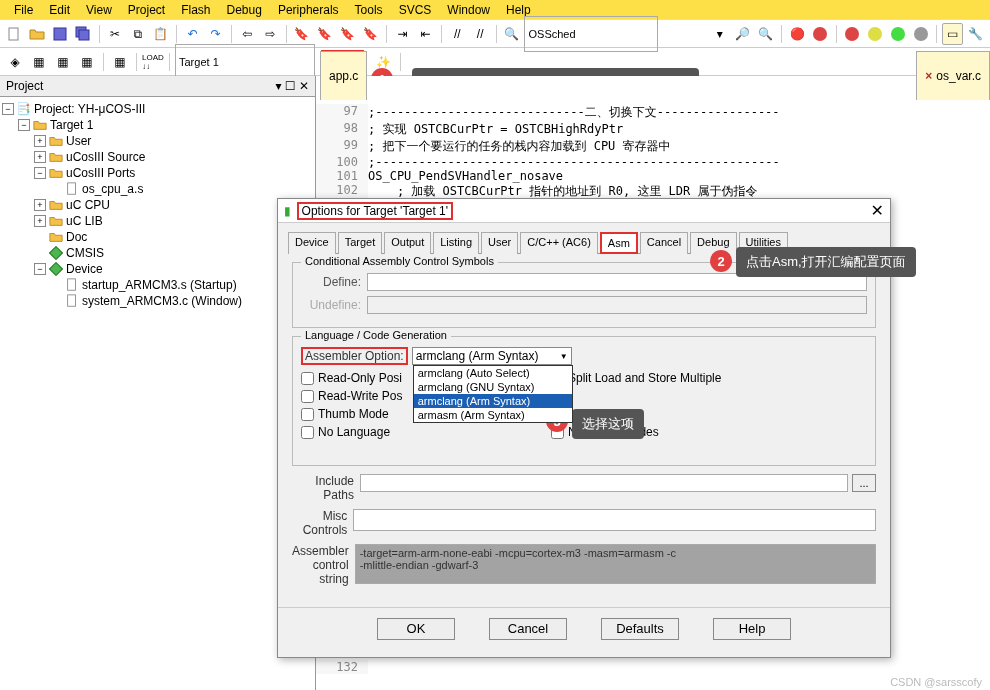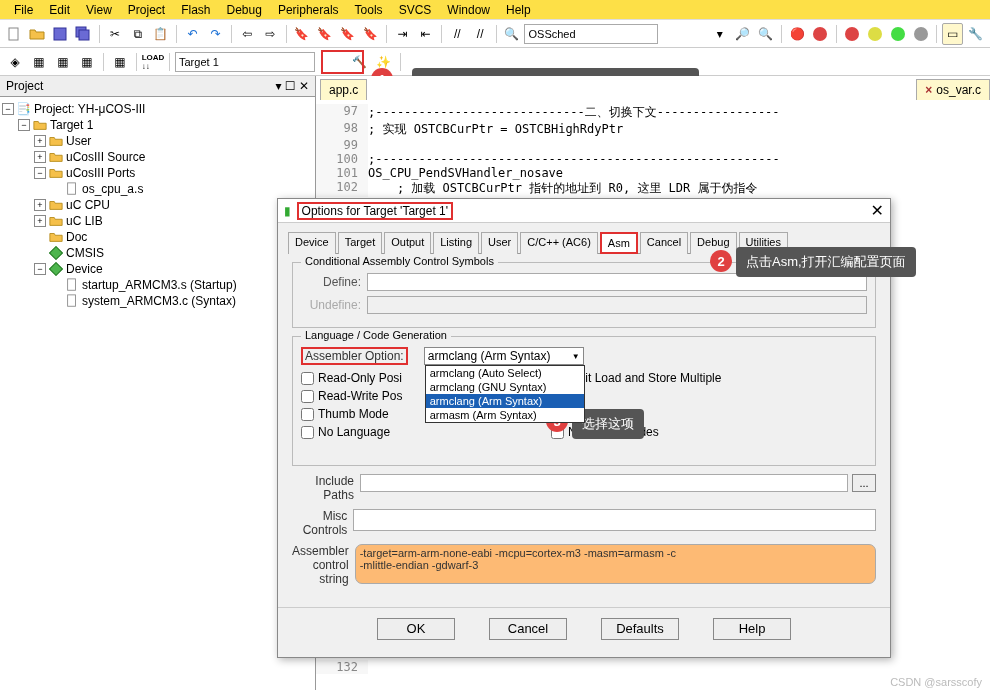--- a/index.html
+++ b/index.html
@@ -3,35 +3,35 @@
 <meta charset="utf-8">
 <style>
 *{box-sizing:border-box;margin:0;padding:0;font-family:"Microsoft YaHei",Tahoma,Arial,sans-serif;font-size:12px}
 body{width:990px;height:690px;background:#fff;overflow:hidden;position:relative}
 .menubar{height:20px;display:flex;padding:2px 6px;background:#fde047;border-bottom:1px solid #ddd}
 .menubar span{padding:1px 8px;cursor:default}
 .toolbar{height:28px;display:flex;align-items:center;padding:2px 4px;border-bottom:1px solid #ccc;gap:2px}
 .tbtn{width:22px;height:22px;display:inline-flex;align-items:center;justify-content:center;border-radius:2px}
 .tbtn svg{width:16px;height:16px}
 .sep{width:1px;height:18px;background:#ccc;margin:0 3px}
-.tb-combo{width:140px;height:20px;border:1px solid #aaa;font-size:11px;padding:1px 3px;display:flex;align-items:center}
+.tb-combo{width:140px;height:36px;border:1px solid #aaa;font-size:11px;padding:1px 3px;display:flex;align-items:center}
 .main{display:flex;height:620px}
 .project-panel{width:316px;border-right:1px solid #999;display:flex;flex-direction:column}
 .panel-title{background:#eee;border-bottom:1px solid #999;padding:3px 6px;font-size:11px;display:flex;align-items:center;justify-content:space-between}
 .tree{flex:1;padding:4px 2px;font-size:12px;overflow:auto}
 .tree-node{display:flex;align-items:center;padding:1px 0;white-space:nowrap}
 .tree-children{margin-left:16px}
 .exp{width:12px;height:12px;border:1px solid #888;display:inline-flex;align-items:center;justify-content:center;font-size:9px;margin-right:3px;line-height:1;cursor:pointer}
 .icon-sq{width:14px;height:14px;margin-right:3px;display:inline-flex;align-items:center;justify-content:center}
 .folder{fill:#f5c04a;stroke:#b58a1a}
 .file{fill:#fff;stroke:#888}
 .diamond{width:10px;height:10px;background:#4db54d;transform:rotate(45deg);border:1px solid #2a7a2a}
 .editor{flex:1;position:relative;background:#fff}
 .tabs{height:24px;display:flex;align-items:end;padding-left:4px;gap:2px}
-.tab{padding:3px 8px;border:1px solid #aaa;border-bottom:none;font-size:11px;display:flex;align-items:center;gap:4px;background:#eee}
+.tab{padding:17px 8px;border:1px solid #aaa;border-bottom:none;font-size:11px;display:flex;align-items:center;gap:4px;background:#eee}
 .tab.yellow{background:#fff8cc}
 .tab .x{color:#a33;font-weight:bold}
 .code{font-family:Consolas,monospace;font-size:13px;padding:4px 0;background:#fff;position:relative}
 .code-line{display:flex}
 .ln{width:52px;text-align:right;padding-right:10px;color:#888;background:#f7f7f7;font-family:Consolas,monospace}
 .ct{white-space:pre;font-family:Consolas,monospace}
 .dialog{position:absolute;left:277px;top:198px;width:614px;height:460px;background:#f0f0f0;border:1px solid #888;box-shadow:2px 2px 8px rgba(0,0,0,.3)}
 .dlg-title{height:24px;display:flex;align-items:center;padding:0 6px;background:#fff;border-bottom:1px solid #ccc}
 .dlg-title .t{border:2px solid #e03030;padding:0 3px}
 .dlg-close{margin-left:auto;font-size:16px;cursor:pointer}
@@ -155,21 +155,21 @@
 </div>
 
 <div class="toolbar">
   <span class="tbtn">◈</span>
   <span class="tbtn">▦</span>
   <span class="tbtn">▦</span>
   <span class="tbtn">▦</span>
   <span class="sep"></span>
   <span class="tbtn">▦</span>
   <span class="sep"></span>
-  <span class="tbtn" style="font-size:8px;font-weight:bold">LOAD<br>↓↓</span>
+  <span class="tbtn" style="font-size:8px;font-weight:normal">LOAD<br>↓↓</span>
   <span class="sep"></span>
   <span class="tb-combo">Target 1</span>
   <span style="width:30px"></span>
   <span class="tbtn">🔨</span>
   <span class="tbtn">✨</span>
   <span class="sep"></span>
   <span style="flex:1"></span>
 </div>
 
 <div class="hl-box" style="left:321px;top:50px;width:43px;height:24px"></div>
@@ -289,21 +289,21 @@
                 </span>
                 <span>startup_ARMCM3.s (Startup)</span>
               </div>
             <div class="tree-node">
                 <span style="width:15px"></span>
                 <span class="icon-sq">
                   <svg viewBox="0 0 16 16">
                     <rect x="3" y="1" width="9" height="13" class="file"></rect>
                   </svg>
                 </span>
-                <span>system_ARMCM3.c (Syntax)</span>
+                <span>system_ARMCM3.c (Window)</span>
               </div>
           </div>
         </div>
       </div>
     </div>
   </div>
 
   <div class="editor">
     <div class="tabs">
       <div class="tab yellow">
@@ -319,20 +319,21 @@
       <div class="code-line">
           <span class="ln">97</span>
           <span class="ct comment">;-----------------------------二、切换下文-----------------</span>
         </div>
       <div class="code-line">
           <span class="ln">98</span>
           <span class="ct comment">; 实现 OSTCBCurPtr = OSTCBHighRdyPtr</span>
         </div>
       <div class="code-line">
           <span class="ln">99</span>
+          <span class="ct comment">; 把下一个要运行的任务的栈内容加载到 CPU 寄存器中</span>
         </div>
       <div class="code-line">
           <span class="ln">100</span>
           <span class="ct comment">;--------------------------------------------------------</span>
         </div>
       <div class="code-line">
           <span class="ln">101</span>
           <span class="ct">OS_CPU_PendSVHandler_nosave</span>
         </div>
       <div class="code-line">
@@ -373,21 +374,21 @@
           <label>Define:</label>
           <input type="text" style="">
         </div>
       <div class="field-row">
           <label style="color:#aaa">Undefine:</label>
           <input type="text" style="background: rgb(240, 240, 240);">
         </div>
     </div>
     <div class="group" style="height:130px">
       <div class="group-title">Language / Code Generation</div>
-      <div style="display:flex;gap:16px;margin-bottom:6px">
+      <div style="display:flex;gap:4px;margin-bottom:6px">
         <span class="assembler-label">Assembler Option:</span>
         <div class="combo" style="width:160px">
           <span>armclang (Arm Syntax)</span>
             <span class="arrow">▼</span>
           <div class="dropdown">
             <div>armclang (Auto Select)</div>
             <div>armclang (GNU Syntax)</div>
             <div class="sel">armclang (Arm Syntax)</div>
             <div>armasm (Arm Syntax)</div>
           </div>
@@ -430,21 +431,21 @@
       </div>
     <div class="include-row">
         <label style="white-space:pre-line">Misc
 Controls</label>
         <textarea class="textarea" style="height: 22px;"></textarea>
       </div>
     <div class="include-row">
         <label style="white-space:pre-line">Assembler
 control
 string</label>
-        <textarea class="textarea" style="background: #fdba74; color: rgb(51, 51, 51); border-radius: 7px;" readonly="">-target=arm-arm-none-eabi -mcpu=cortex-m3 -masm=armasm -c
+        <textarea class="textarea" style="background: #a3a3a3; color: rgb(51, 51, 51);" readonly="">-target=arm-arm-none-eabi -mcpu=cortex-m3 -masm=armasm -c
 -mlittle-endian -gdwarf-3</textarea>
       </div>
   </div>
   <div class="dlg-buttons">
     <button>OK</button>
     <button>Cancel</button>
     <button>Defaults</button>
     <button>Help</button>
   </div>
 </div>

